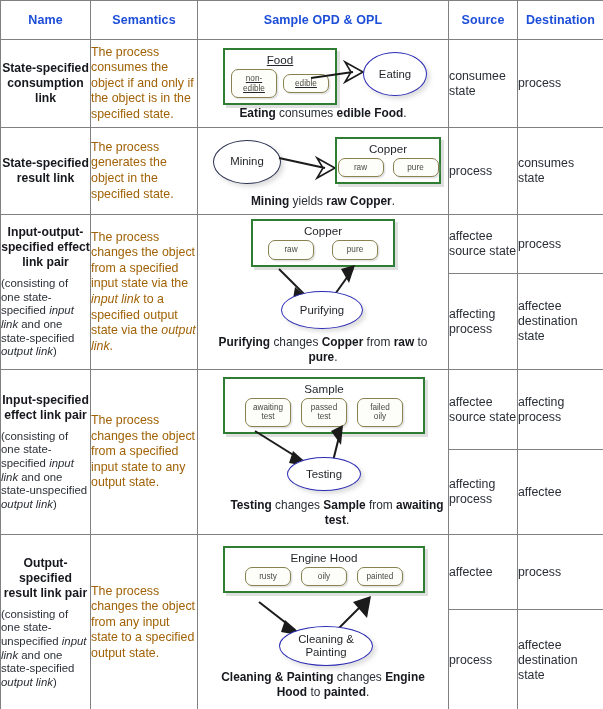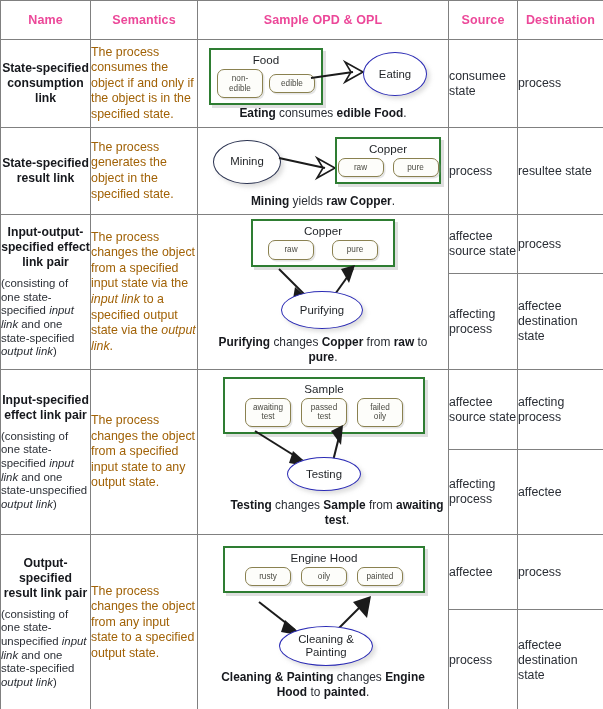--- a/index.html
+++ b/index.html
@@ -17,21 +17,21 @@
   table.opm td,table.opm th{
     border:1px solid #808080;
     vertical-align:middle;
     padding:0;
   }
   thead th{
     height:38px;
     font-size:12.5px;
     font-weight:bold;
     text-align:center;
-    color:#ec4899;
+    color:#1d4ed8;
     letter-spacing:.1px;
   }
   
   col.c-name{width:90px;}
   col.c-sem{width:107px;}
   col.c-opd{width:251px;}
   col.c-src{width:69px;}
   col.c-dst{width:86px;}
 
   
@@ -119,21 +119,21 @@
     <tr style="height:88px;">
       <td class="name-cell">
         <div class="name-title">State-specified consumption link</div>
       </td>
       <td class="sem-cell">
         <div class="sem-text">The process consumes the object if and only if the object is in the specified state.</div>
       </td>
       <td class="opd-cell">
         <div class="opd-wrap">
           <div class="diag" style="width:232px;height:56px;">
-            <div class="obj" style="position:absolute;left:2px;top:2px;width:98px;">
+            <div class="obj" style="position:absolute;left:16px;top:2px;width:98px;text-decoration:underline;">
               <div class="obj-name">Food</div>
               <div class="states" style="gap:6px;">
                 <div class="state" style="white-space:pre-line;">non-
 edible</div>
                 <div class="state">edible</div>
               </div>
             </div>
             <svg class="arrows" width="232" height="56" style="position:absolute;left:0;top:0;">
               <line x1="104" y1="32" x2="146" y2="26" stroke="#1b1b1b" stroke-width="2.2"></line>
               <polygon points="138,16 156,26 138,36 144,26" fill="none" stroke="#1b1b1b" stroke-width="1.6"></polygon>
@@ -174,21 +174,21 @@
               </div>
             </div>
           </div>
           <div class="opl"><b>Mining</b><span> yields </span><b>raw Copper</b><span>.</span></div>
         </div>
       </td>
       <td class="sd-cell">
         <span>process</span>
       </td>
       <td class="sd-cell">
-        <span>resultee state</span>
+        <span>consumes state</span>
       </td>
     </tr>
 
     <tr style="height:59px;">
       <td class="name-cell" rowspan="2">
         <div class="name-title">Input-output-specified effect link pair</div>
         <div class="name-note">(consisting of one state-specified <i>input link</i> and one state-specified <i>output link</i>)</div>
       </td>
       <td class="sem-cell" rowspan="2">
         <div class="sem-text">The process changes the object from a specified input state via the <i>input link</i> to a specified output state via the <i>output link</i>.</div>

